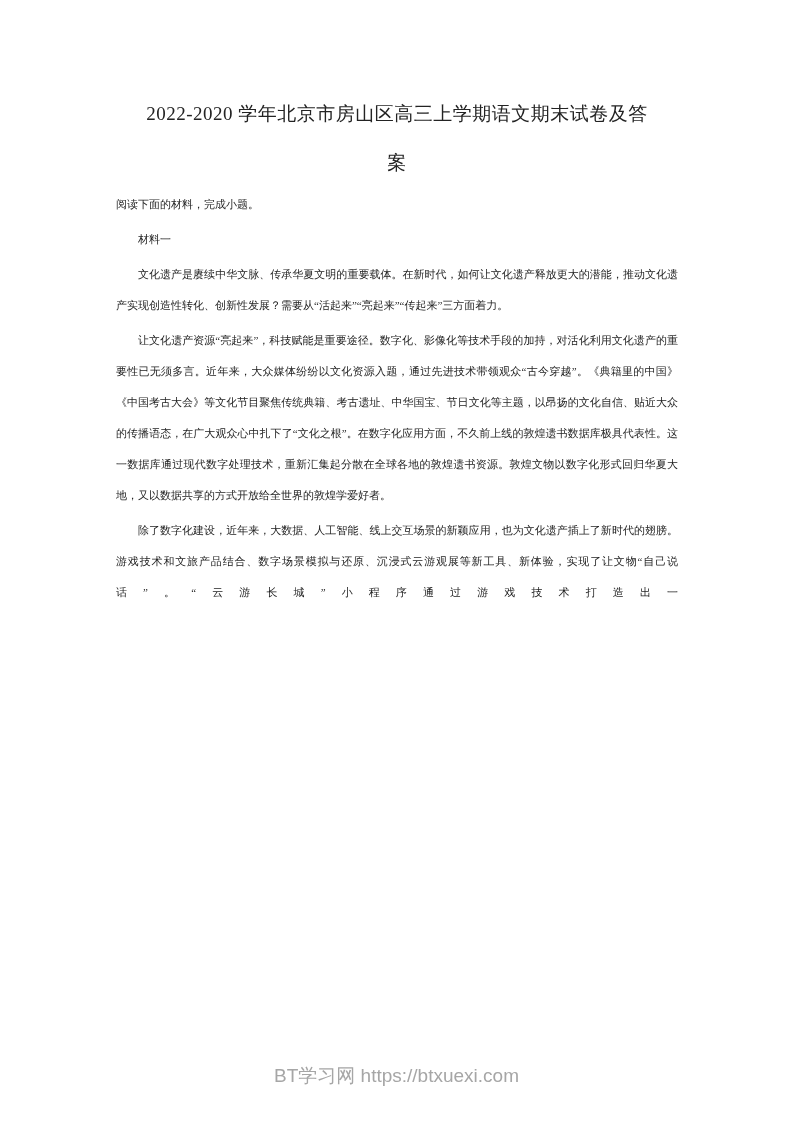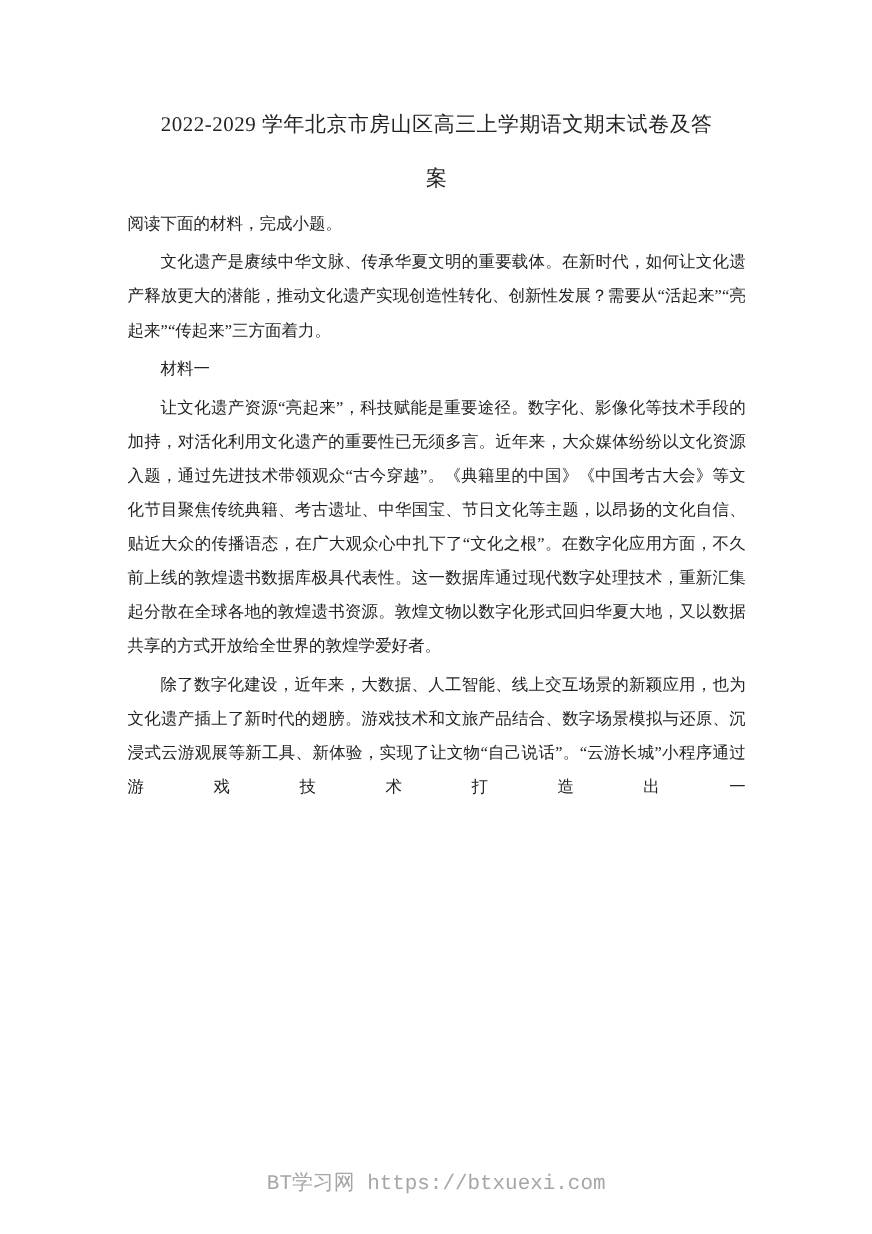--- a/index.html
+++ b/index.html
@@ -26,60 +26,60 @@
     font-weight: normal;
     line-height: 49px;
     text-align: center;
     margin: 0 0 2px 0;
     letter-spacing: 0.5px;
   }
   .title-line {
     display: block;
   }
   .body-text p {
-    font-size: 15px;
+    font-size: 11px;
     line-height: 31px;
     margin: 0 0 4px 0;
     text-align: justify;
     text-justify: inter-ideograph;
   }
   .indent {
     text-indent: 2em;
   }
   .cut-paragraph {
     text-align-last: justify;
   }
   .footer {
     position: absolute;
     left: 0;
     right: 0;
     top: 1063px;
     text-align: center;
-    font-family: Liberation Mono, monospace;
+    font-family: Liberation Sans, sans-serif;
     font-size: 19px;
     line-height: 26px;
     color: #a6a6a6;
   }
 </style>
 </head>
 <body>
 
 <div class="page">
 
   <h1 class="title">
-    <span class="title-line">2022-2029 学年北京市房山区高三上学期语文期末试卷及答</span>
+    <span class="title-line">2022-2020 学年北京市房山区高三上学期语文期末试卷及答</span>
     <span class="title-line">案</span>
   </h1>
 
   <div class="body-text">
     <p>阅读下面的材料，完成小题。</p>
 
+    <p class="indent">材料一</p>
+
     <p class="indent">文化遗产是赓续中华文脉、传承华夏文明的重要载体。在新时代，如何让文化遗产释放更大的潜能，推动文化遗产实现创造性转化、创新性发展？需要从“活起来”“亮起来”“传起来”三方面着力。</p>
-
-    <p class="indent">材料一</p>
 
 
 
     <p class="indent">让文化遗产资源“亮起来”，科技赋能是重要途径。数字化、影像化等技术手段的加持，对活化利用文化遗产的重要性已无须多言。近年来，大众媒体纷纷以文化资源入题，通过先进技术带领观众“古今穿越”。《典籍里的中国》《中国考古大会》等文化节目聚焦传统典籍、考古遗址、中华国宝、节日文化等主题，以昂扬的文化自信、贴近大众的传播语态，在广大观众心中扎下了“文化之根”。在数字化应用方面，不久前上线的敦煌遗书数据库极具代表性。这一数据库通过现代数字处理技术，重新汇集起分散在全球各地的敦煌遗书资源。敦煌文物以数字化形式回归华夏大地，又以数据共享的方式开放给全世界的敦煌学爱好者。</p>
 
     <p class="indent cut-paragraph">除了数字化建设，近年来，大数据、人工智能、线上交互场景的新颖应用，也为文化遗产插上了新时代的翅膀。游戏技术和文旅产品结合、数字场景模拟与还原、沉浸式云游观展等新工具、新体验，实现了让文物“自己说话”。“云游长城”小程序通过游戏技术打造出一</p>
   </div>
 
 </div>
 

